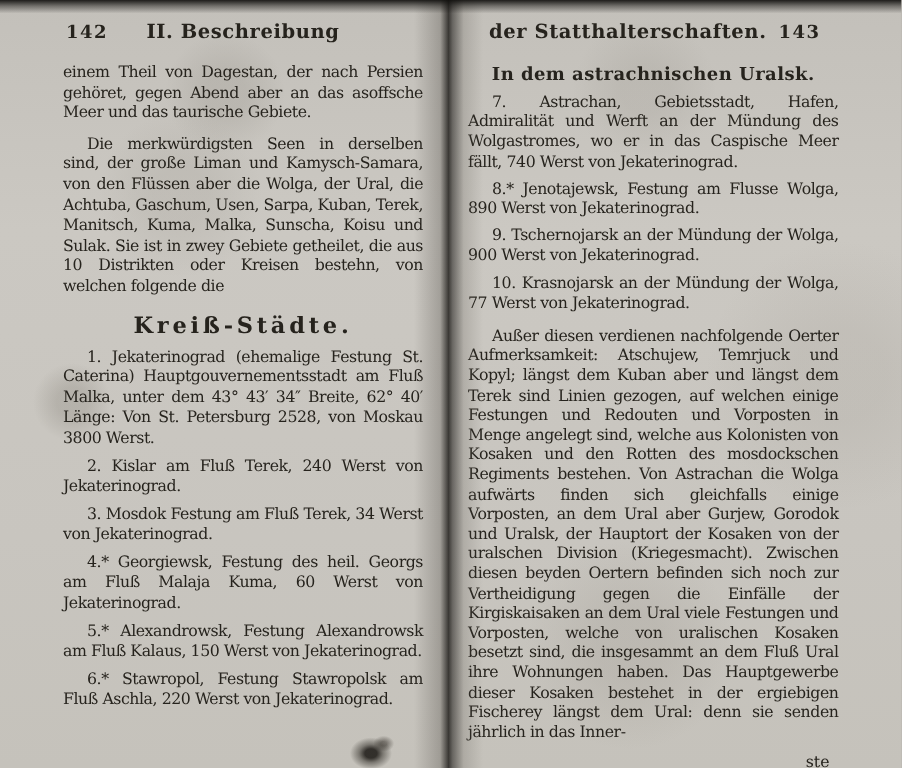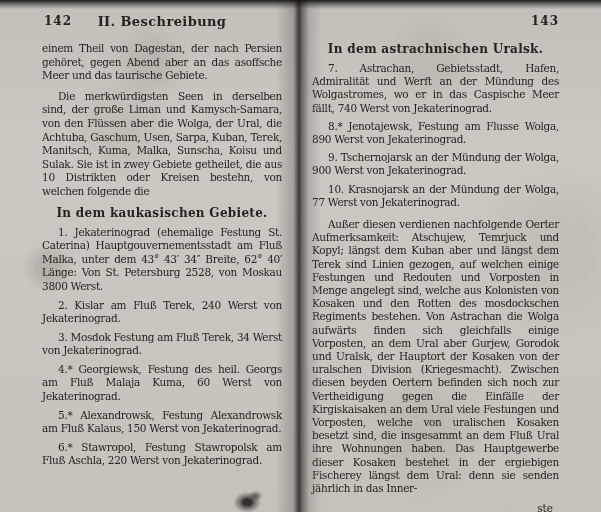--- a/index.html
+++ b/index.html
@@ -46,21 +46,21 @@
   }
   .page{position:absolute;top:0;height:512px;box-sizing:border-box;}
   .page.left{left:0;width:292px;padding:14px 10px 0 42px;}
   .page.right{left:304px;width:297px;padding:14px 42px 0 8px;}
 
   .running-head{position:relative;height:18px;margin-bottom:10px;}
   .running-head .pagenum{
     position:absolute;top:0;font-size:12px;font-weight:bold;letter-spacing:1px;
   }
   .page.left .pagenum{left:2px;}
-  .page.right .pagenum{right:0px;}
+  .page.right .pagenum{right:12px;}
   .running-head .title{
     text-align:center;font-size:13px;font-weight:bold;letter-spacing:.4px;
   }
   .page.right .running-head .title{padding-right:34px;}
 
   p{margin:0;}
   .body-text{
     font-size:10.5px;line-height:13.6px;letter-spacing:-.3px;
     text-align:justify;text-justify:inter-word;
   }
@@ -85,34 +85,35 @@
 
   <div class="page left">
     <div class="running-head">
       <span class="pagenum">142</span>
       <div class="title">II. Beschreibung</div>
     </div>
 
     <p class="body-text para first">einem Theil von Dagestan, der nach Persien gehöret, gegen Abend aber an das asoffsche Meer und das taurische Gebiete.</p>
     <p class="body-text para">Die merkwürdigsten Seen in derselben sind, der große Liman und Kamysch-Samara, von den Flüssen aber die Wolga, der Ural, die Achtuba, Gaschum, Usen, Sarpa, Kuban, Terek, Manitsch, Kuma, Malka, Sunscha, Koisu und Sulak. Sie ist in zwey Gebiete getheilet, die aus 10 Distrikten oder Kreisen bestehn, von welchen folgende die</p>
 
-    <div class="subsection-heading">In dem kaukasischen Gebiete.</div>
+    <div class="section-heading">Kreiß-Städte.</div>
 
     <p class="body-text entry">1. Jekaterinograd (ehemalige Festung St. Caterina) Hauptgouvernementsstadt am Fluß Malka, unter dem 43° 43′ 34″ Breite, 62° 40′ Länge: Von St. Petersburg 2528, von Moskau 3800 Werst.</p>
     <p class="body-text entry">2. Kislar am Fluß Terek, 240 Werst von Jekaterinograd.</p>
     <p class="body-text entry">3. Mosdok Festung am Fluß Terek, 34 Werst von Jekaterinograd.</p>
     <p class="body-text entry">4.* Georgiewsk, Festung des heil. Georgs am Fluß Malaja Kuma, 60 Werst von Jekaterinograd.</p>
     <p class="body-text entry">5.* Alexandrowsk, Festung Alexandrowsk am Fluß Kalaus, 150 Werst von Jekaterinograd.</p>
     <p class="body-text entry">6.* Stawropol, Festung Stawropolsk am Fluß Aschla, 220 Werst von Jekaterinograd.</p>
 
   </div>
 
   <div class="page right">
     <div class="running-head">
       <span class="pagenum">143</span>
+      <div class="title">der Statthalterschaften.</div>
     </div>
 
     <div class="subsection-heading">In dem astrachnischen Uralsk.</div>
 
     <p class="body-text entry">7. Astrachan, Gebietsstadt, Hafen, Admiralität und Werft an der Mündung des Wolgastromes, wo er in das Caspische Meer fällt, 740 Werst von Jekaterinograd.</p>
     <p class="body-text entry">8.* Jenotajewsk, Festung am Flusse Wolga, 890 Werst von Jekaterinograd.</p>
     <p class="body-text entry">9. Tschernojarsk an der Mündung der Wolga, 900 Werst von Jekaterinograd.</p>
     <p class="body-text entry">10. Krasnojarsk an der Mündung der Wolga, 77 Werst von Jekaterinograd.</p>
 
     <p class="body-text para" style="margin-top:9px;">Außer diesen verdienen nachfolgende Oerter Aufmerksamkeit: Atschujew, Temrjuck und Kopyl; längst dem Kuban aber und längst dem Terek sind Linien gezogen, auf welchen einige Festungen und Redouten und Vorposten in Menge angelegt sind, welche aus Kolonisten von Kosaken und den Rotten des mosdockschen Regiments bestehen. Von Astrachan die Wolga aufwärts finden sich gleichfalls einige Vorposten, an dem Ural aber Gurjew, Gorodok und Uralsk, der Hauptort der Kosaken von der uralschen Division (Kriegesmacht). Zwischen diesen beyden Oertern befinden sich noch zur Vertheidigung gegen die Einfälle der Kirgiskaisaken an dem Ural viele Festungen und Vorposten, welche von uralischen Kosaken besetzt sind, die insgesammt an dem Fluß Ural ihre Wohnungen haben. Das Hauptgewerbe dieser Kosaken bestehet in der ergiebigen Fischerey längst dem Ural: denn sie senden jährlich in das Inner-</p>

